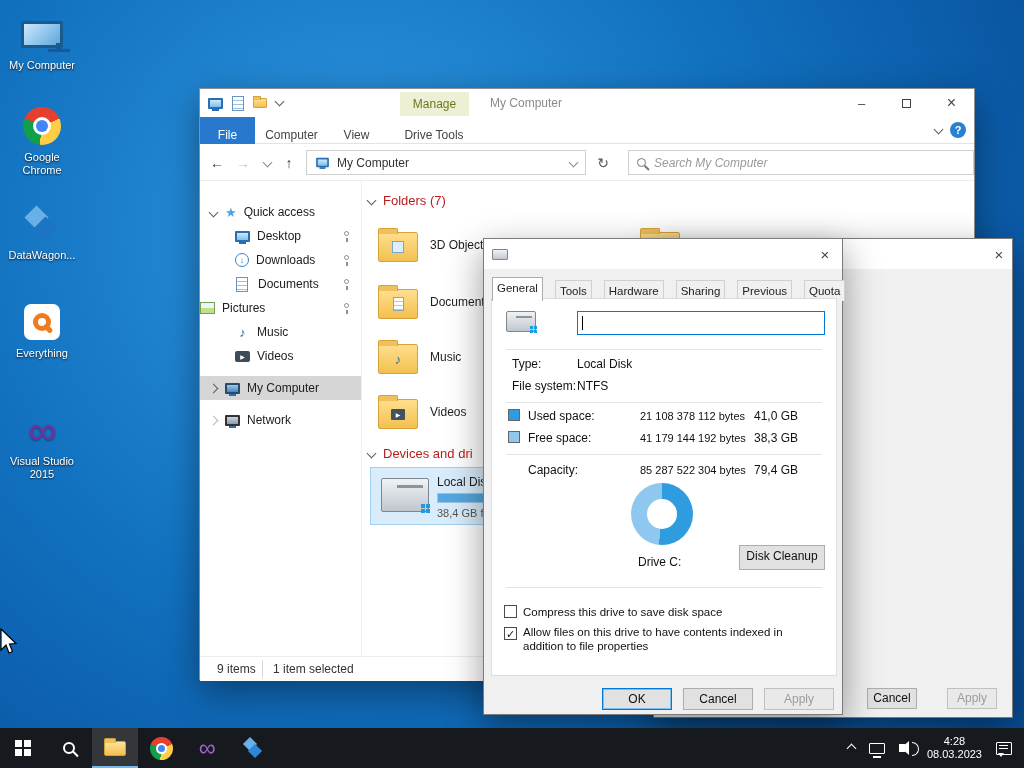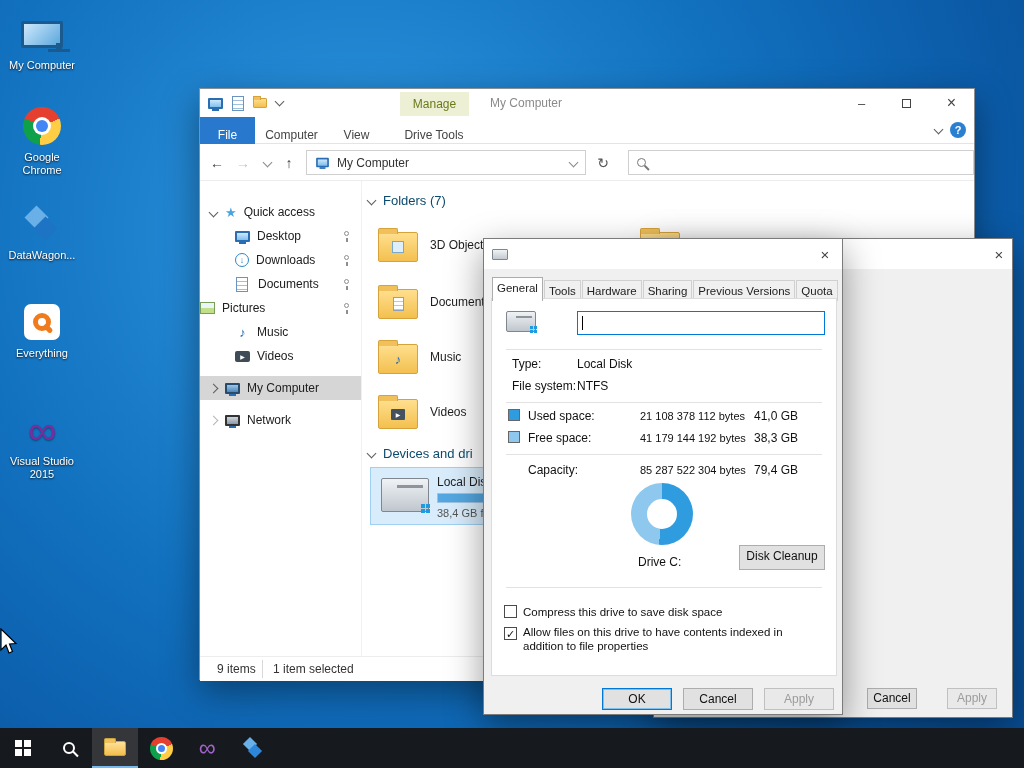--- a/index.html
+++ b/index.html
@@ -46,21 +46,21 @@
   .navglyph{position:absolute;top:0;height:37px;display:flex;align-items:center;justify-content:center;width:22px;font-size:14px}
   .addrbox,.searchbox{position:absolute;top:6px;height:25px;border:1px solid #cfcfcf;background:#fff;display:flex;align-items:center}
   .searchbox input{border:none;outline:none;flex:1;font-size:12px;font-family:"Liberation Sans",sans-serif;color:#333;background:transparent}
   .searchbox input::placeholder{color:#9a9a9a;font-style:italic}
   .ebody{position:relative;height:475px;background:#fff}
   .nav{position:absolute;left:0;top:0;width:162px;height:100%;border-right:1px solid #f0f0f0}
   .navitem{position:absolute;left:0;width:100%;height:24px;display:flex;align-items:center;font-size:12px;color:#202020}
   .navitem.sel{background:#d6d6d6}
   .nlabel{white-space:nowrap}
   .emain{position:absolute;left:162px;top:0;right:0;bottom:0}
-  .ghead{font-size:13px;color:#0c4a6e;margin-left:8px}
+  .ghead{font-size:13px;color:#b91c1c;margin-left:8px}
   .tile{position:absolute;width:240px;height:52px;display:flex;align-items:center}
   .tlabel{font-size:12px;color:#1e1e1e;margin-left:12px}
   .statusbar{position:relative;height:25px;background:#fff;border-top:1px solid #ececec;font-size:12px;color:#333}
 
   
   .chev{width:7px;height:7px;border-right:1.5px solid #5c5c5c;border-bottom:1.5px solid #5c5c5c;display:inline-block;flex:none}
   .chev.down{transform:rotate(45deg)}
   .chev.right{transform:rotate(-45deg)}
   .chev.up{transform:rotate(-135deg)}
   .chev.white{border-color:#fff}
@@ -90,21 +90,21 @@
   .ov-scr{width:13px;height:9px;background:#bfe0f7;border:2px solid #2a6db2}
   .drive-icon{width:48px;height:34px;background:linear-gradient(#f0f3f6,#bfc6cd);border:1px solid #7f868d;border-radius:2px;position:relative;flex:none}
   .drive-icon::after{content:"";position:absolute;right:5px;top:6px;width:26px;height:3px;background:#8d949b}
   .winflag{position:absolute;right:3px;bottom:3px;width:4px;height:4px;background:#1f9ae0;box-shadow:5px 0 #1f9ae0,0 5px #1f9ae0,5px 5px #1f9ae0}
   .winflag.sm{right:2px;bottom:2px;width:3px;height:3px;box-shadow:4px 0 #1f9ae0,0 4px #1f9ae0,4px 4px #1f9ae0}
   .pbar{position:absolute;height:10px;border:1px solid #9cc3e2;background:#eef6fc}
   .pfill{height:100%;background:#54a7e0}
 
   
   .dtabs{position:absolute;left:8px;top:38px;display:flex;align-items:flex-end}
-  .dtab{height:21px;padding:0 4px;line-height:20px;font-size:11.5px;color:#222;background:#f0f0f0;border:1px solid #d0d0d0;border-bottom:none;margin-right:1px}
+  .dtab{height:21px;padding:0 4px;line-height:20px;font-size:11.5px;color:#222;background:#f0f0f0;border:1px solid #d0d0d0;border-bottom:none;margin-right:12px}
   .dtab.active{background:#fff;height:24px;border-color:#acacac;position:relative;z-index:2}
   .dpage{position:absolute;left:7px;top:59px;width:346px;height:378px;background:#fff;border:1px solid #dcdcdc}
   .hline{position:absolute;left:14px;right:14px;height:1px;background:#e2e2e2}
   .plabel{position:absolute;font-size:12px;color:#111}
   .pbytes{position:absolute;font-size:11px;color:#111}
   .swatch{position:absolute;width:12px;height:12px;border:1px solid #666}
   .vinput{position:absolute;background:#fff;border:1px solid #0078d7;display:flex;align-items:center;padding-left:4px}
   .caret{width:1px;height:14px;background:#000;animation:blink 1s steps(1) infinite}
   @keyframes blink{50%{opacity:0}}
   .dlg-drive{width:30px;height:21px;background:linear-gradient(#f0f3f6,#bfc6cd);border:1px solid #7f868d;border-radius:2px;position:relative}
@@ -244,20 +244,21 @@
     <div class="addrbox" style="left:106px;width:280px;padding:0 8px">
       <span class="mini-monitor" style="transform:scale(.85)"></span>
       <span style="color:#333">My Computer</span>
       <span class="chev down" style="margin-left:auto;border-color:#8a8a8a"></span>
     </div>
     <div class="navglyph" style="left:392px;color:#555">
         <span>↻</span>
       </div>
     <div class="searchbox" style="left:428px;width:346px;padding:0 8px;gap:8px">
       <span class="mag"></span>
+      <input placeholder="Search My Computer" style="">
     </div>
   </div>
 
   <div class="ebody">
     <div class="nav">
       <div class="navitem" style="top:19px">
         <span class="chev down" style="margin:0 8px 0 10px"></span>
         <span class="star">★</span>
         <span class="nlabel">Quick access</span>
       </div>
@@ -466,17 +467,27 @@
     </div>
   <div class="tbtn">
       <span class="vs-sm">∞</span>
     </div>
   <div class="tbtn">
       <div class="dw-sm">
         <span class="a"></span>
         <span class="b"></span>
       </div>
     </div>
+  <div class="tray">
+    <span class="chev up white"></span>
+    <div class="net-icon"></div>
+    <div class="vol-icon"></div>
+    <div class="clock">
+      <div>4:28</div>
+      <div>08.03.2023</div>
+    </div>
+    <div class="ac-icon"></div>
+  </div>
 </div>
 
 <svg style="position:absolute;left:0;top:628px;z-index:40" width="20" height="28">
   <polygon points="1,1 1,22 6,17 9,25 12.5,23.5 9.5,16 16,15.5" fill="#ffffff" stroke="#000000" stroke-width="1.2"></polygon>
 </svg>
 
 </body></html>

